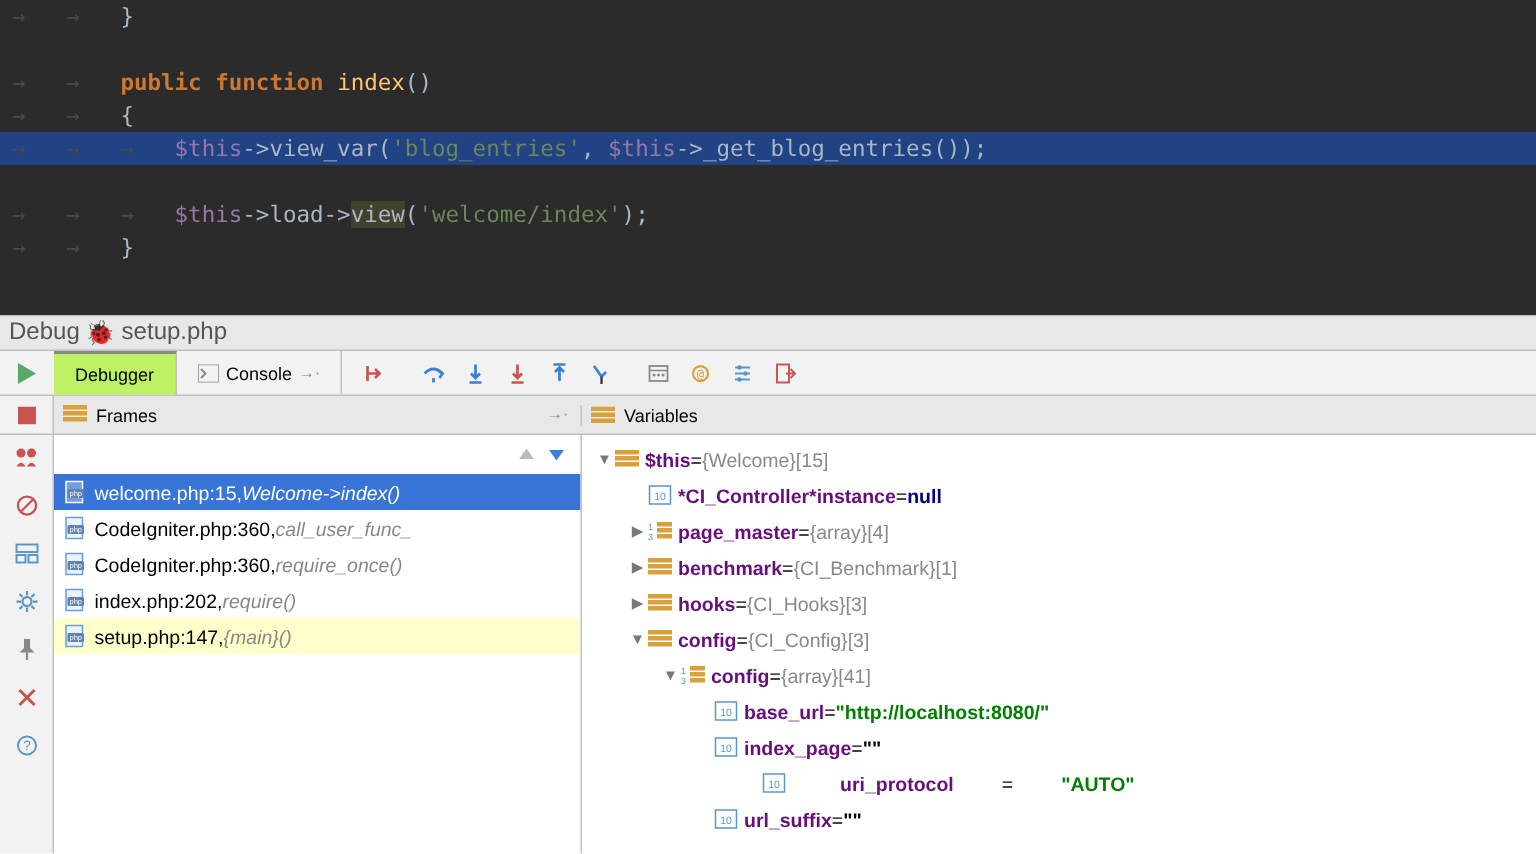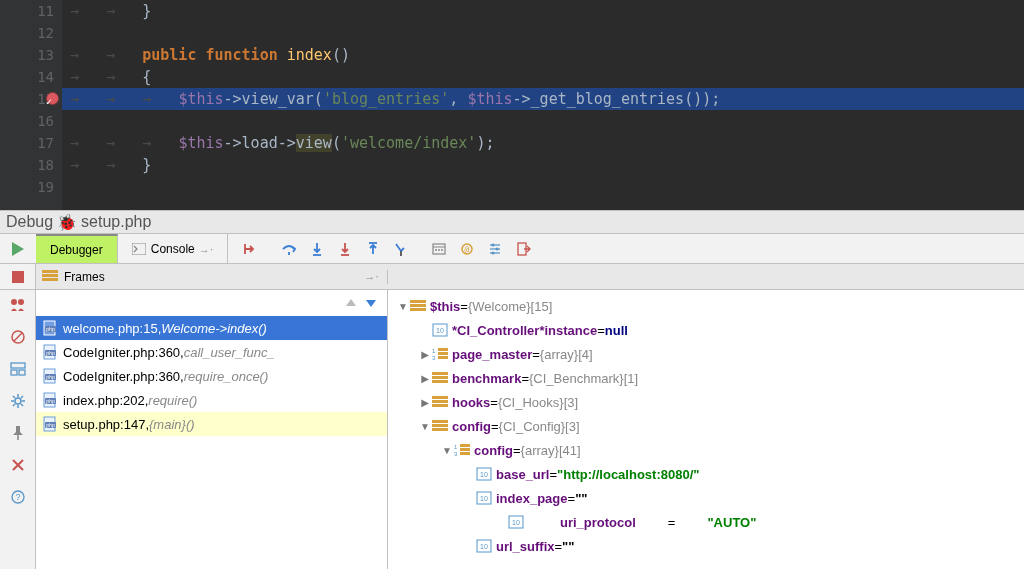--- a/index.html
+++ b/index.html
@@ -76,31 +76,20 @@
 .var-null { color: #000080; font-weight: bold; text-align: right; }
 .var-str { font-weight: bold; }
 .var-str.green { color: #008000; }
 
 svg { display: block; }
 </style>
 </head>
 <body>
 
 <div class="editor">
-  <div class="gutter">
-      <div class="gutter-line">11</div>
-      <div class="gutter-line">12</div>
-      <div class="gutter-line">13</div>
-      <div class="gutter-line">14</div>
-      <div class="gutter-line">15<span class="breakpoint-icon"></span><span class="breakpoint-check">✓</span></div>
-      <div class="gutter-line">16</div>
-      <div class="gutter-line">17</div>
-      <div class="gutter-line">18</div>
-      <div class="gutter-line">19</div>
-    </div>
   <div class="code">
       <div class="code-line"><span class="ws">→   </span><span class="ws">→   </span><span class="brace">}</span></div>
       <div class="code-line"></div>
       <div class="code-line"><span class="ws">→   </span><span class="ws">→   </span><span class="kw-pub">public</span> <span class="kw-func">function</span> <span class="fn-name">index</span><span class="paren">()</span></div>
       <div class="code-line"><span class="ws">→   </span><span class="ws">→   </span><span class="brace">{</span></div>
       <div class="code-line current"><span class="ws">→   </span><span class="ws">→   </span><span class="ws">→   </span><span class="var">$this</span><span class="arrow">-&gt;</span><span class="method">view_var</span><span class="paren">(</span><span class="str">'blog_entries'</span><span class="paren">, </span><span class="var">$this</span><span class="arrow">-&gt;</span><span class="method">_get_blog_entries</span><span class="paren">())</span><span class="semi">;</span></div>
       <div class="code-line"></div>
       <div class="code-line"><span class="ws">→   </span><span class="ws">→   </span><span class="ws">→   </span><span class="var">$this</span><span class="arrow">-&gt;</span><span class="method">load</span><span class="arrow">-&gt;</span><span class="method-hl">view</span><span class="paren">(</span><span class="str">'welcome/index'</span><span class="paren">)</span><span class="semi">;</span></div>
       <div class="code-line"><span class="ws">→   </span><span class="ws">→   </span><span class="brace">}</span></div>
       <div class="code-line"></div>
@@ -218,20 +207,30 @@
       <span class="sh-ico">
         <svg width="16" height="12">
             <rect x="0" y="0" width="16" height="3" fill="#d9a13b"></rect>
             <rect x="0" y="4" width="16" height="3" fill="#d9a13b"></rect>
             <rect x="0" y="8" width="16" height="3" fill="#d9a13b"></rect>
           </svg>
       </span>
       <span>Frames</span>
       <span class="sh-spacer"></span>
       <span class="sh-arrow">→·</span>
+    </div>
+    <div class="sh-vars">
+      <span class="sh-ico">
+        <svg width="16" height="12">
+            <rect x="0" y="0" width="16" height="3" fill="#d9a13b"></rect>
+            <rect x="0" y="4" width="16" height="3" fill="#d9a13b"></rect>
+            <rect x="0" y="8" width="16" height="3" fill="#d9a13b"></rect>
+          </svg>
+      </span>
+      <span>Variables</span>
     </div>
   </div>
 </div>
 
 <div class="content">
   <div class="sidebar">
     <div class="side-btn">
         <svg width="16" height="14">
           <circle cx="4" cy="4" r="3" fill="#c75450"></circle>
           <circle cx="11" cy="4" r="3" fill="#c75450"></circle>

